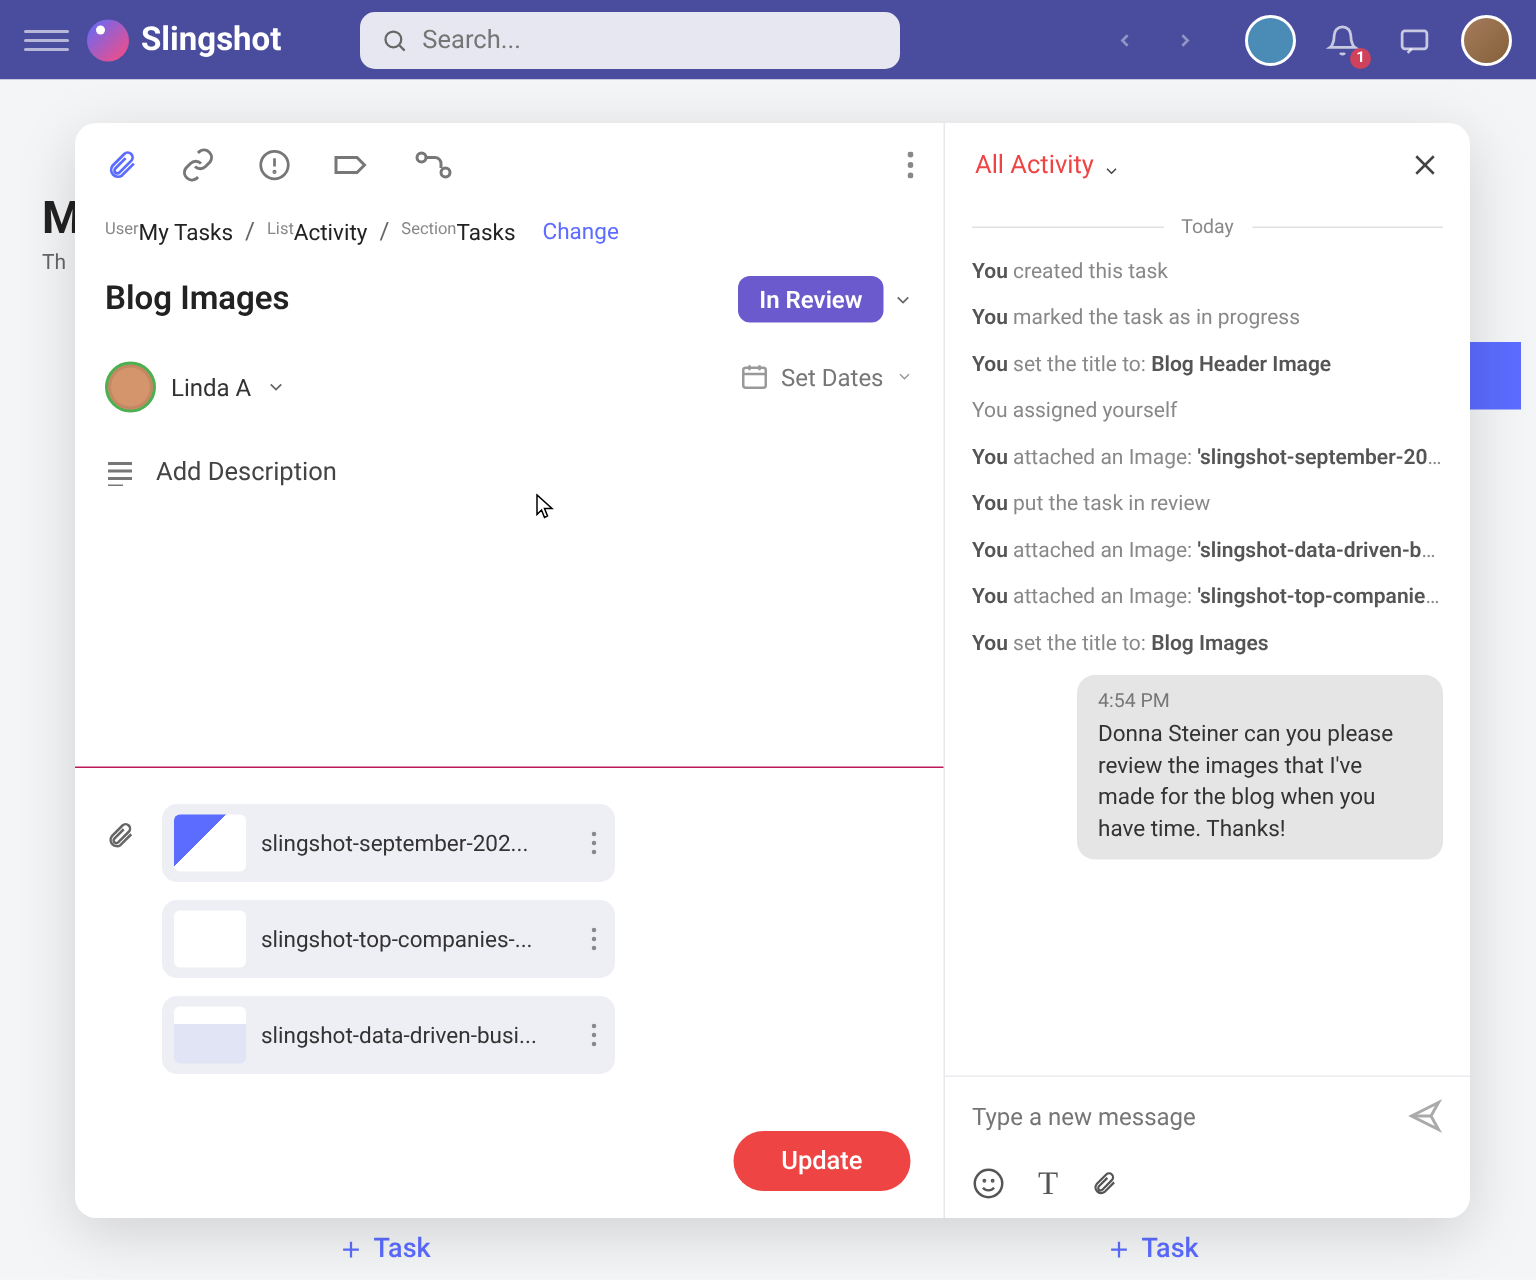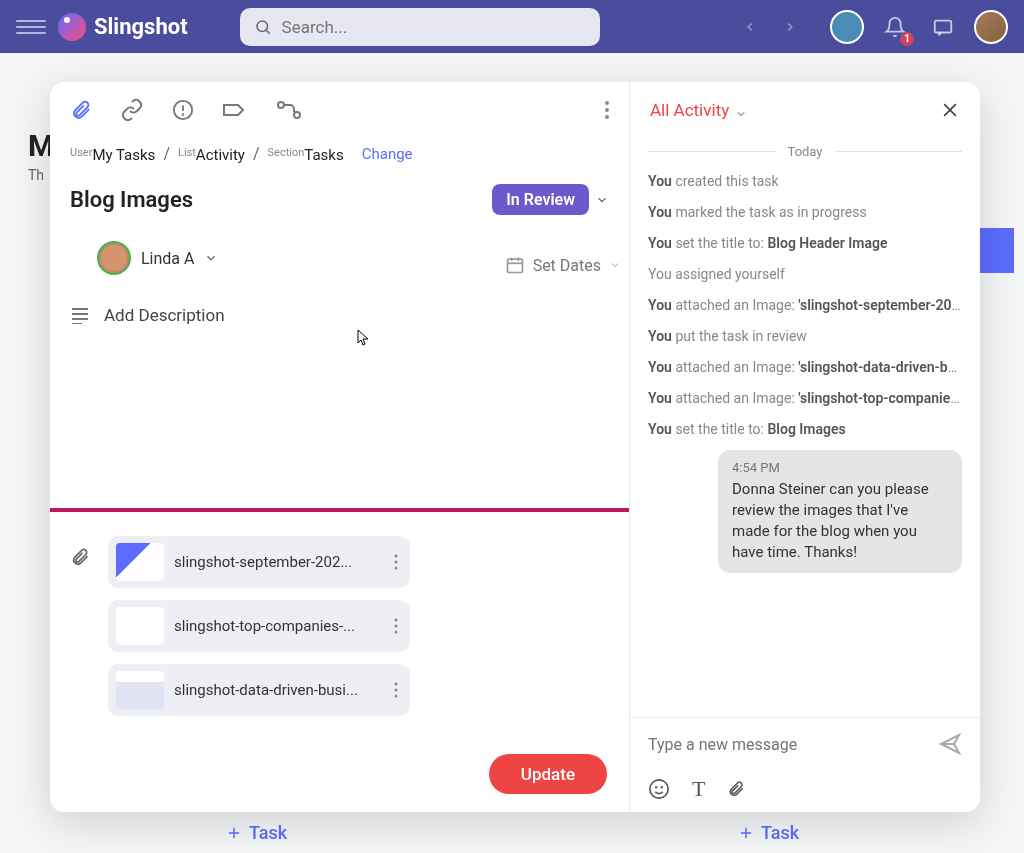--- a/index.html
+++ b/index.html
@@ -52,36 +52,36 @@
 .crumb-sep { font-size: 16px; color: #666; margin: 0 4px 1px; }
 .change-link { color: #5b6cff; margin-left: 14px; font-size: 15px; cursor: pointer; margin-bottom: 1px; }
 
 
 .title-row { display: flex; align-items: center; padding: 20px 20px 0; }
 .task-title { font-size: 22px; font-weight: 600; color: #222; flex: 1; }
 .status-chip { background: #6a5acd; color: #fff; padding: 6px 14px; border-radius: 8px; font-size: 16px; font-weight: 600; cursor: pointer; display: flex; align-items: center; gap: 6px; }
 .status-chevron { color: #666; margin-left: 6px; cursor: pointer; }
 
 
-.assignee-row { display: flex; align-items: flex-end; padding: 26px 8px 0; margin-left: 39px; }
+.assignee-row { display: flex; align-items: flex-start; padding: 26px 20px 0; }
 .assignee { display: flex; align-items: center; gap: 10px; cursor: pointer; }
 .assignee-avatar { width: 34px; height: 34px; border-radius: 50%; background: #d4946c; border: 2px solid #4caf50; position: relative; overflow: hidden; }
 .assignee-avatar::after { content: ''; position: absolute; inset: 0; border-radius: 50%; box-shadow: inset 0 0 0 2px rgba(0,0,0,0.08); }
 .assignee-name { font-size: 16px; color: #333; }
 .dates-btn { margin-left: auto; display: flex; align-items: center; gap: 8px; color: #777; cursor: pointer; font-size: 16px; }
 
 
 .cursor-img { position: absolute; left: 357px; top: 329px; pointer-events: none; }
 
 
 .desc-row { display: flex; align-items: center; padding: 30px 20px 0; gap: 14px; color: #666; cursor: text; }
 .desc-placeholder { font-size: 17px; color: #444; }
 
 
-.attach-section { margin-top: auto; border-top: 4px solid #be185d; padding: 24px 20px; display: flex; gap: 18px; align-items: flex-start; }
+.attach-section { margin-top: auto; border-top: 1px solid #be185d; padding: 24px 20px; display: flex; gap: 18px; align-items: flex-start; }
 .attach-clip { color: #666; margin-top: 10px; }
 .attach-list { display: flex; flex-direction: column; gap: 12px; flex: 1; min-width: 0; }
 .attach-item { background: #eeeef5; border-radius: 10px; height: 52px; display: flex; align-items: center; padding: 6px 8px; gap: 10px; max-width: 302px; }
 .attach-thumb { width: 48px; height: 38px; background: #cbd2eb; border-radius: 4px; flex-shrink: 0; }
 .attach-thumb.t1 { background: linear-gradient(135deg,#5b6cff 40%,#fff 40%); }
 .attach-thumb.t2 { background: linear-gradient(#fff 30%, #e0e4f5 30%); }
 .attach-thumb.t3 { background: #fff; }
 .attach-name { font-size: 15px; color: #333; white-space: nowrap; overflow: hidden; text-overflow: ellipsis; flex: 1; }
 .attach-more { color: #888; cursor: pointer; padding: 0 4px; }
 

